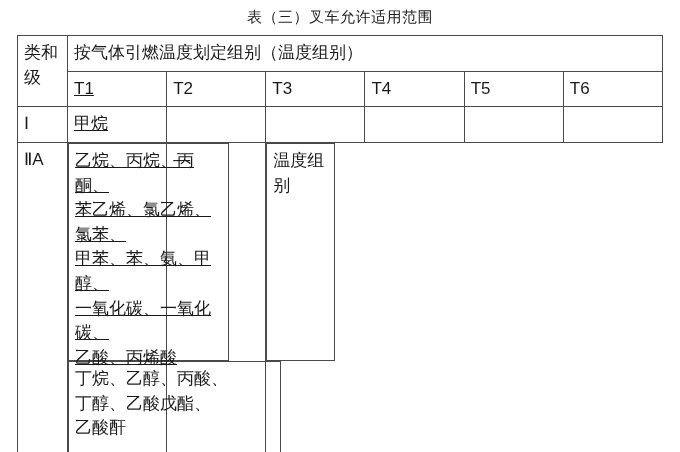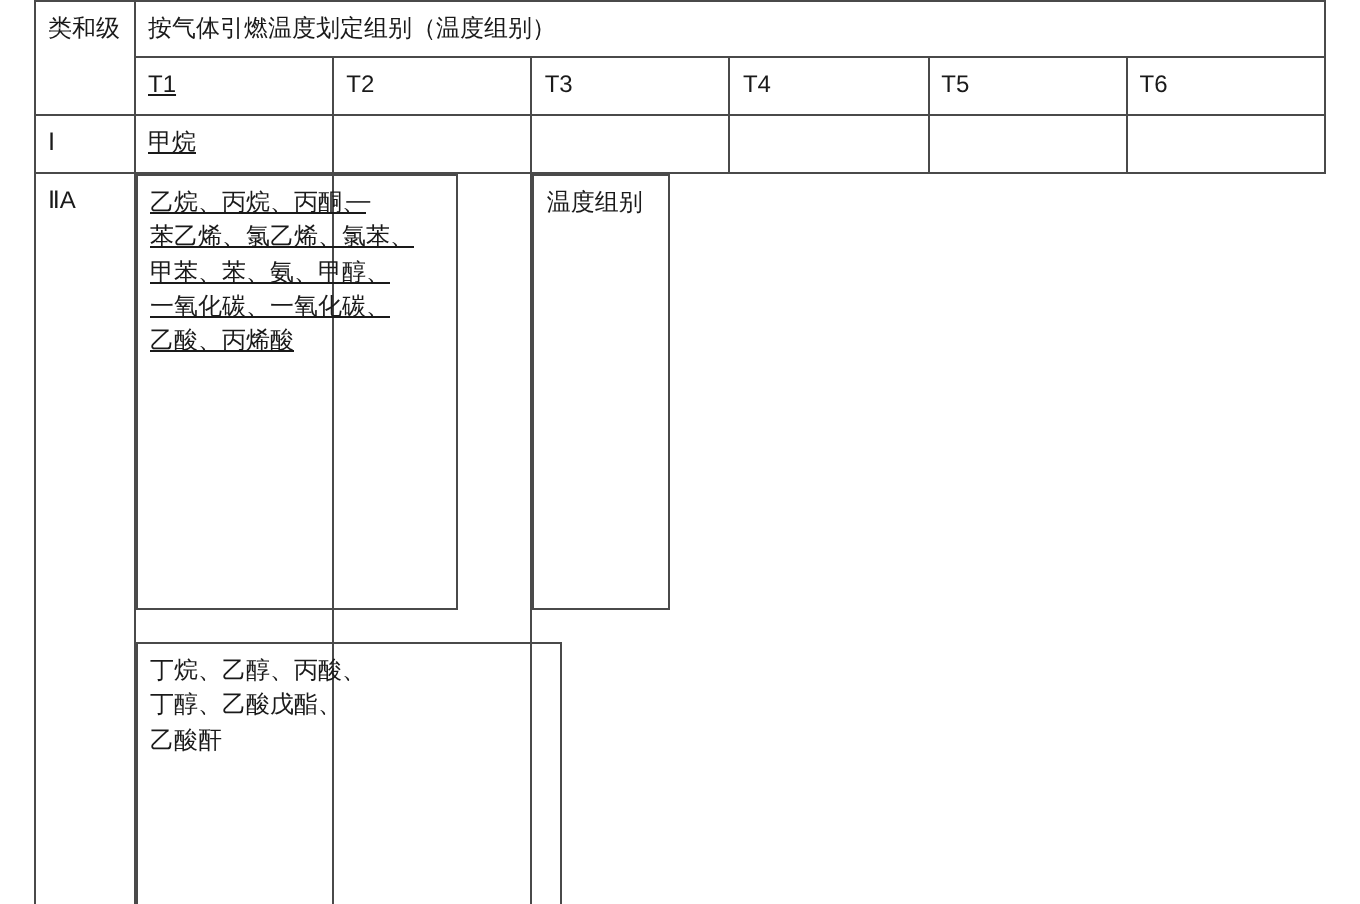--- a/index.html
+++ b/index.html
@@ -31,37 +31,37 @@
   table.range-table {
     border-collapse: collapse;
     width: 646px;
     margin: 0 auto;
     table-layout: fixed;
   }
   table.range-table td {
     border: 1px solid #4a4a4a;
     vertical-align: top;
     padding: 5px 5px 5px 6px;
-    font-size: 12px;
+    font-size: 17px;
     line-height: 1.45;
     color: #1a1a1a;
     word-break: break-all;
   }
   td.hdr-cat {
     width: 38px;
     padding: 4px 3px 4px 4px;
     font-size: 12.5px;
     line-height: 1.35;
   }
   td.hdr-span {
     font-size: 12.5px;
     margin-left: 22px;
   }
   td.col-t1 { width: 148px; text-decoration: underline; }
-  td.col-t2 { width: 200px; margin-top: 16px; }
+  td.col-t2 { width: 200px; }
   td.col-t3 { width: 118px; }
   td.col-t4 { width: 38px; }
   td.col-t5 { width: 48px; }
   td.col-t6 { width: 56px; }
   td.cat-cell {
     text-align: left;
     vertical-align: top;
   }
   .cell-text {
     display: block;
@@ -69,20 +69,21 @@
   }
   tr.row-I td { height: 18px; }
   tr.row-IIA td { height: 206px; }
   .mid { vertical-align: middle; }
 </style>
 </head>
 <body>
 
 <div class="page">
 
+  <div class="doc-title">表（三）叉车允许适用范围</div>
 
   <table class="range-table">
     <tbody>
       <tr>
         <td class="hdr-cat" rowspan="2">类和级</td>
         <td class="hdr-span" colspan="6">按气体引燃温度划定组别（温度组别）</td>
       </tr>
       <tr>
         <td class="col-t1">T1</td>
         <td class="col-t2">T2</td>

